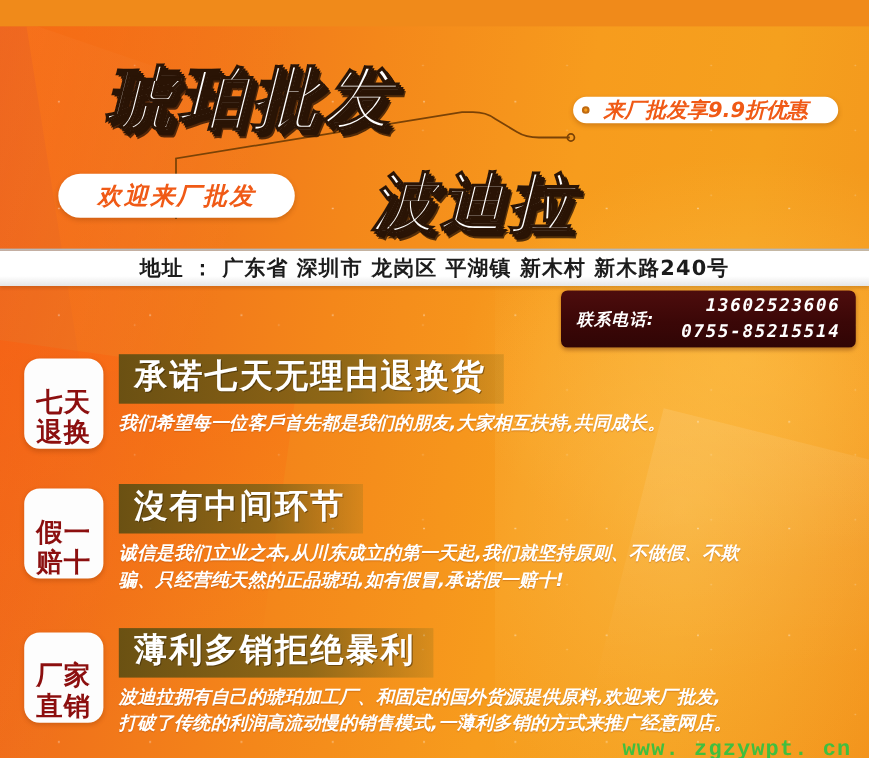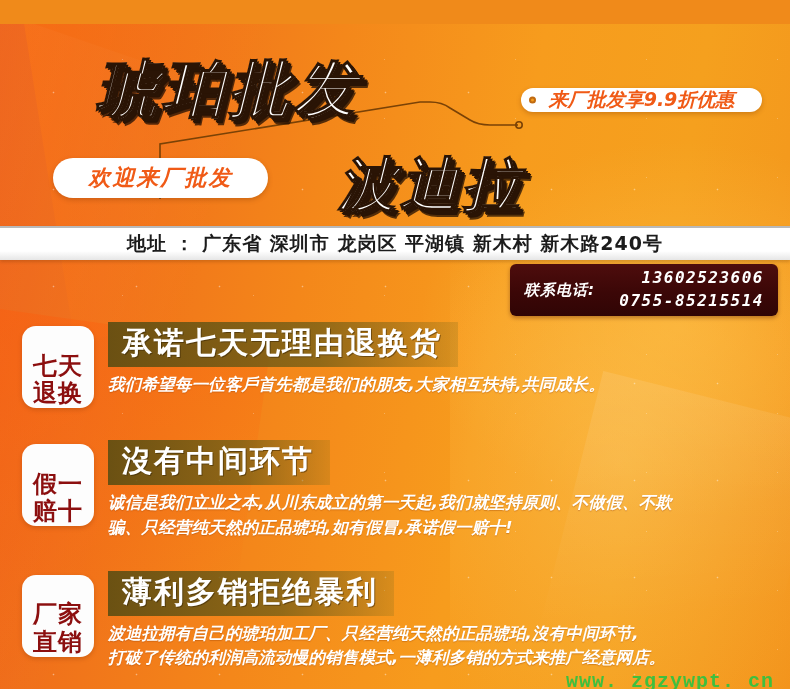--- a/index.html
+++ b/index.html
@@ -276,21 +276,21 @@
     </div>
 
     <div class="feature f3">
       <div class="badge">
         <div class="row">厂家</div>
         <div class="row">直销</div>
       </div>
       <div class="feat-body">
         <div class="feat-head">薄利多销拒绝暴利</div>
         <div class="feat-text">
-          <p>波迪拉拥有自己的琥珀加工厂、只经营纯天然的正品琥珀,沒有中间环节,</p>
+          <p>波迪拉拥有自己的琥珀加工厂、和固定的国外货源提供原料,欢迎来厂批发,</p>
           <p>打破了传统的利润高流动慢的销售模式,一薄利多销的方式来推广经意网店。</p>
         </div>
       </div>
     </div>
 
   </div>
 
   <div class="watermark">www. zgzywpt. cn</div>
 
 </div>

